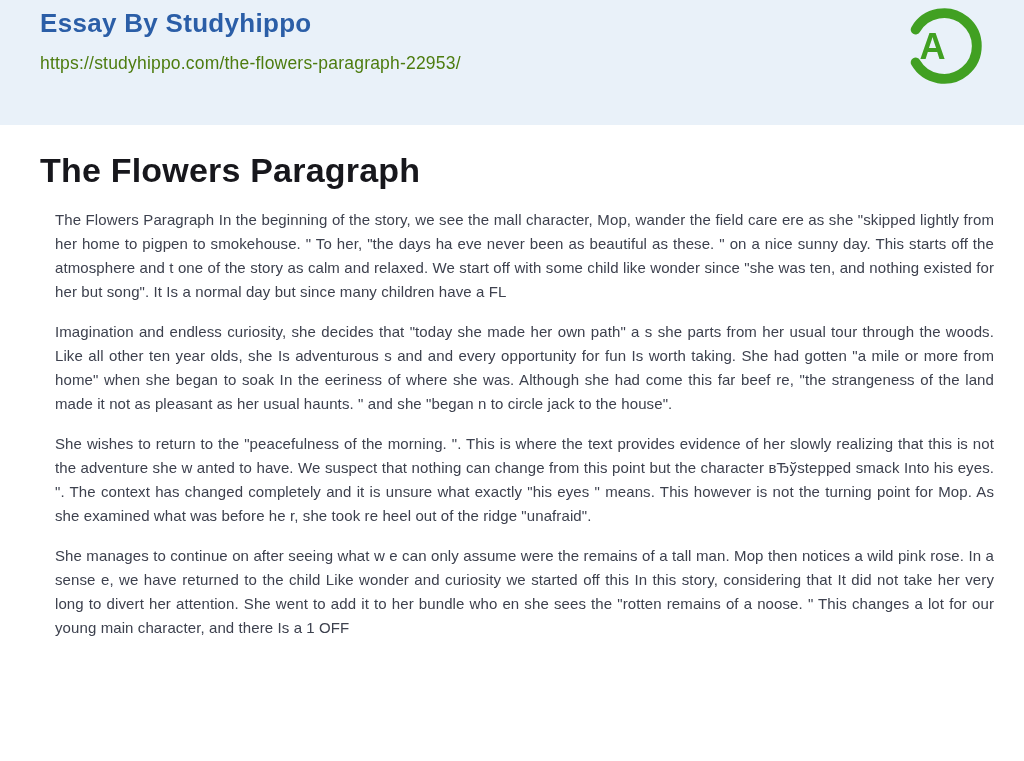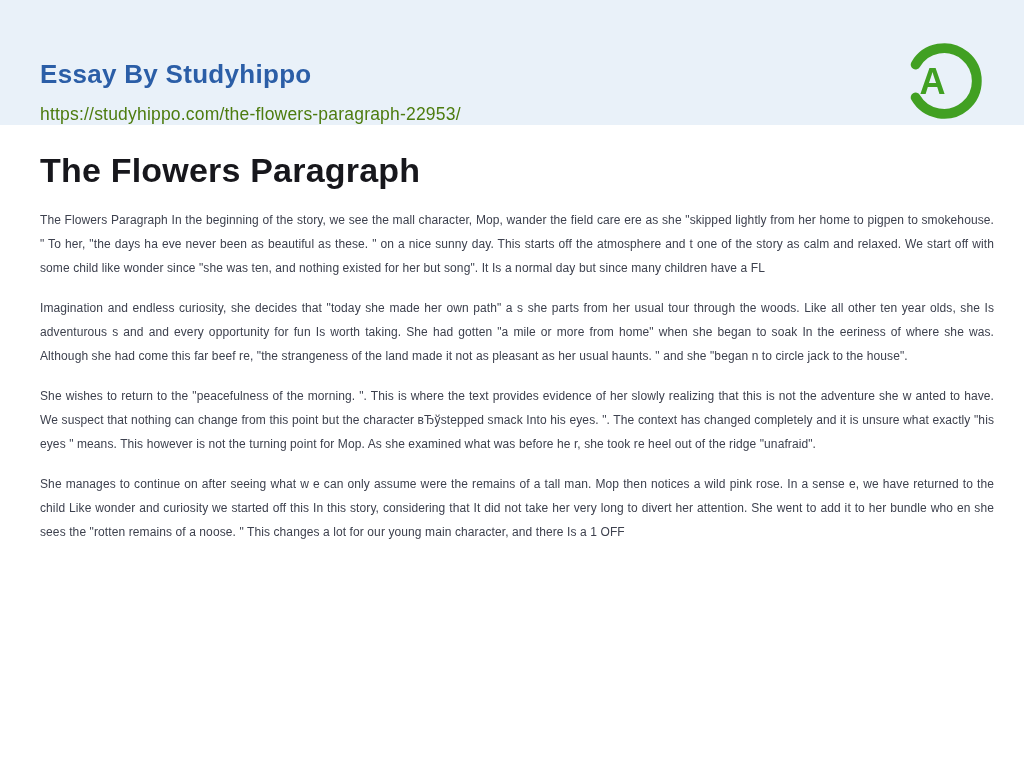--- a/index.html
+++ b/index.html
@@ -15,21 +15,21 @@
     width: 1024px;
     height: 761px;
     background: #ffffff;
   }
   .header {
     background: #e9f1f9;
     height: 125px;
     box-sizing: border-box;
     padding: 0 39px 0 40px;
     display: flex;
-    align-items: flex-end;
+    align-items: flex-start;
     justify-content: space-between;
   }
   .header-text {
     display: flex;
     flex-direction: column;
     padding-top: 8px;
   }
   .site-name {
     color: #2b5ea7;
     font-size: 26px;
@@ -56,25 +56,25 @@
   }
   .article-title {
     color: #17171c;
     font-size: 34px;
     font-weight: 800;
     letter-spacing: 0.2px;
     margin: 0 0 18px 0;
   }
   .article-paragraph {
     color: #3d414e;
-    font-size: 12px;
+    font-size: 15px;
     line-height: 24px;
     letter-spacing: 0.1px;
     text-align: justify;
-    margin: 0 0 16px 0;
+    margin: 0 0 16px 15px;
   }
 </style>
 </head>
 <body>
 
 <div class="page">
 
   <div class="header">
     <div class="header-text">
       <h2 class="site-name">Essay By Studyhippo</h2>

